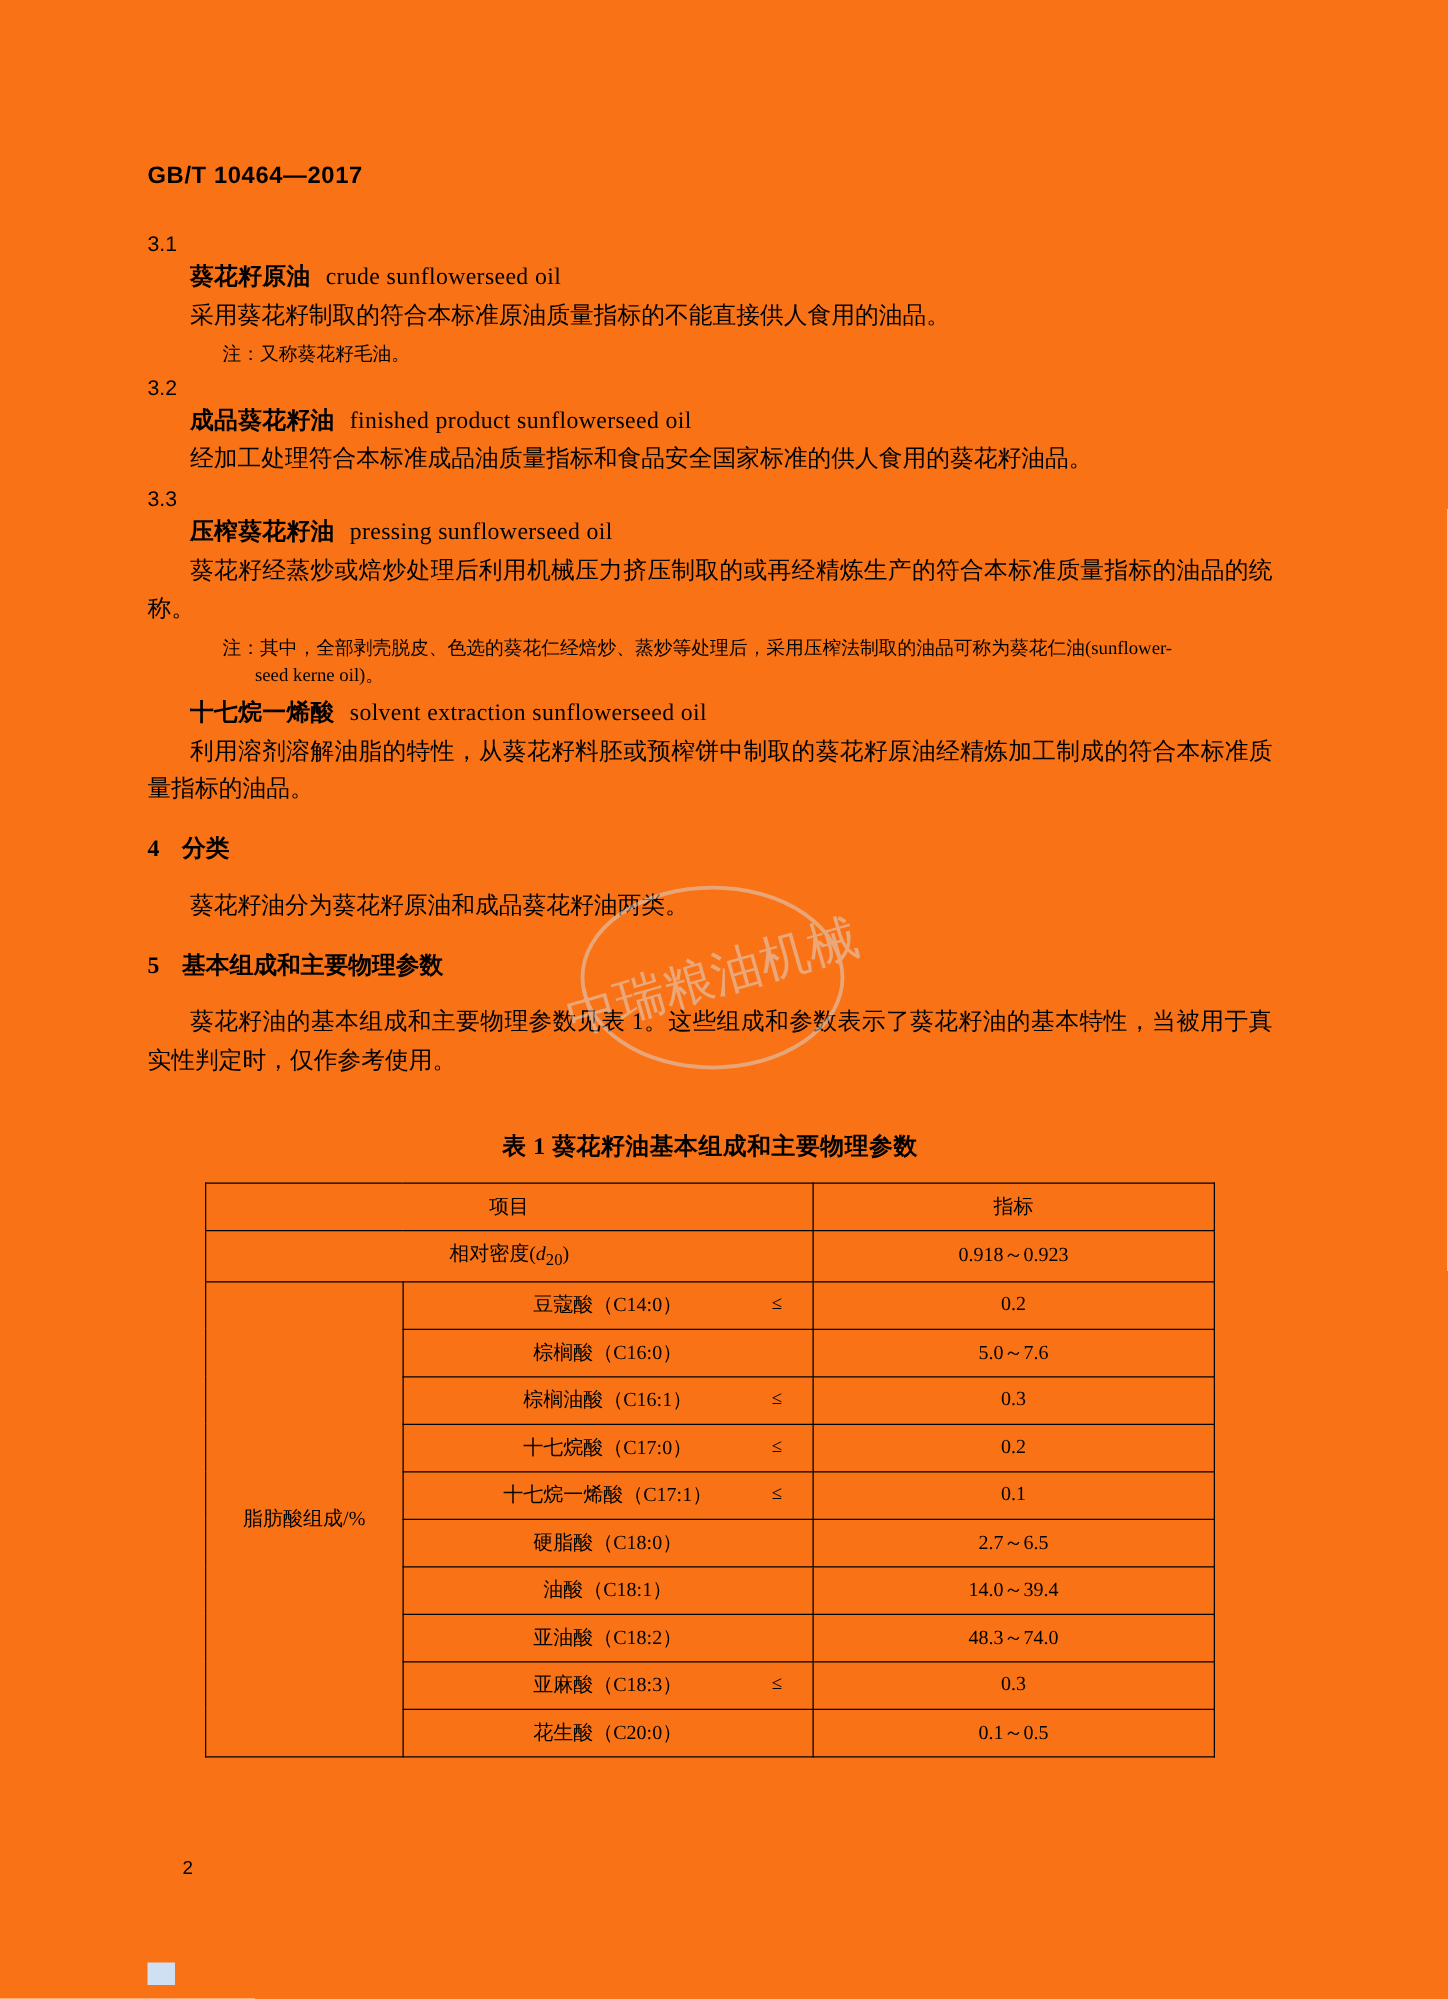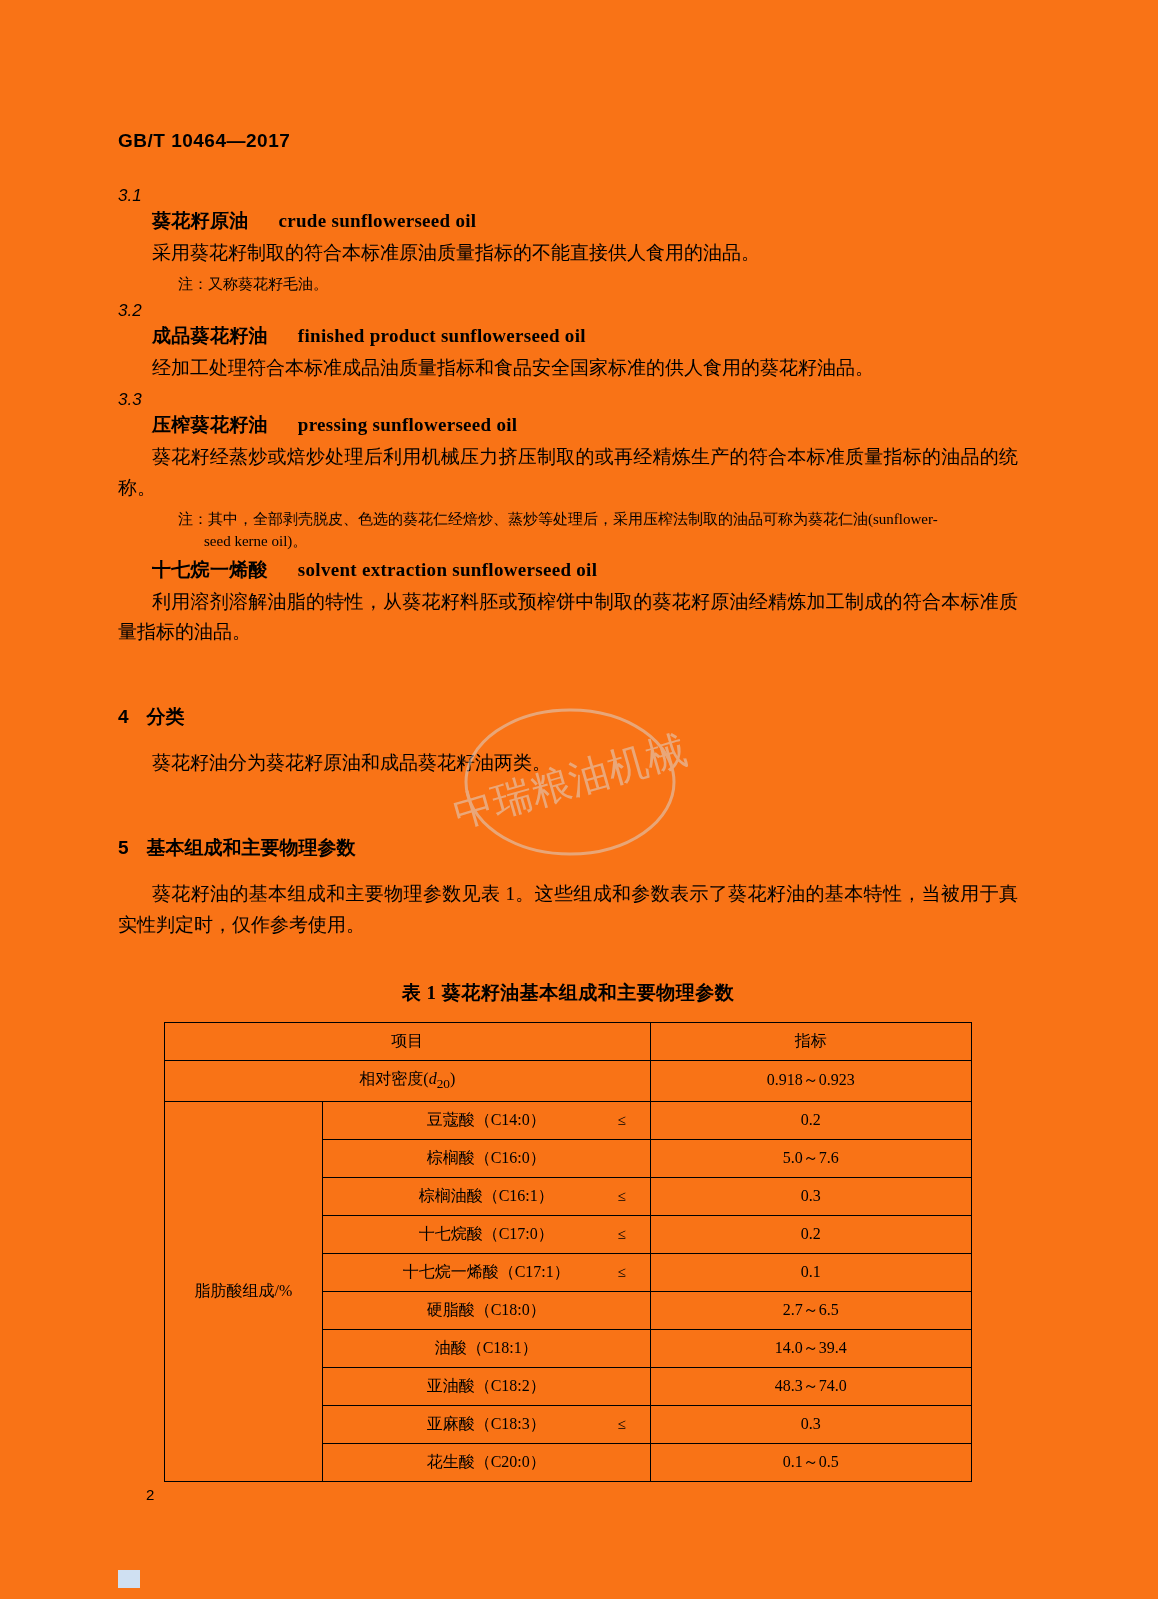--- a/index.html
+++ b/index.html
@@ -30,57 +30,56 @@
     font-size: 19px;
     letter-spacing: 0.5px;
     font-weight: 600;
     margin-bottom: 34px;
   }
   .clause-num {
     font-family: "Liberation Sans", sans-serif;
     font-size: 17px;
     margin-top: 6px;
     margin-bottom: 2px;
-    font-style: italic;
   }
   .term-line {
     font-weight: bold;
     font-size: 19px;
     margin-left: 34px;
     margin-bottom: 4px;
     letter-spacing: 0.3px;
   }
   .term-line .en {
-    margin-left: 30px;
+    margin-left: 12px;
     font-family: "Liberation Serif", serif;
-    font-weight: bold;
+    font-weight: normal;
   }
   .para {
     font-size: 19px;
     line-height: 1.62;
     text-indent: 34px;
     margin-bottom: 4px;
     text-align: justify;
   }
   .note {
     font-size: 15px;
     line-height: 1.5;
     margin-left: 60px;
     margin-bottom: 4px;
     text-align: justify;
   }
   .note .cont {
     display: block;
     margin-left: 26px;
   }
   .section-head {
-    font-family: Liberation Sans, sans-serif;
+    font-family: Liberation Serif, serif;
     font-weight: bold;
     font-size: 19px;
-    margin-top: 56px;
+    margin-top: 18px;
     margin-bottom: 18px;
   }
   .section-head .sec-num {
     margin-right: 18px;
   }
   .table-title {
     text-align: center;
     font-weight: bold;
     font-size: 19px;
     margin-top: 40px;

